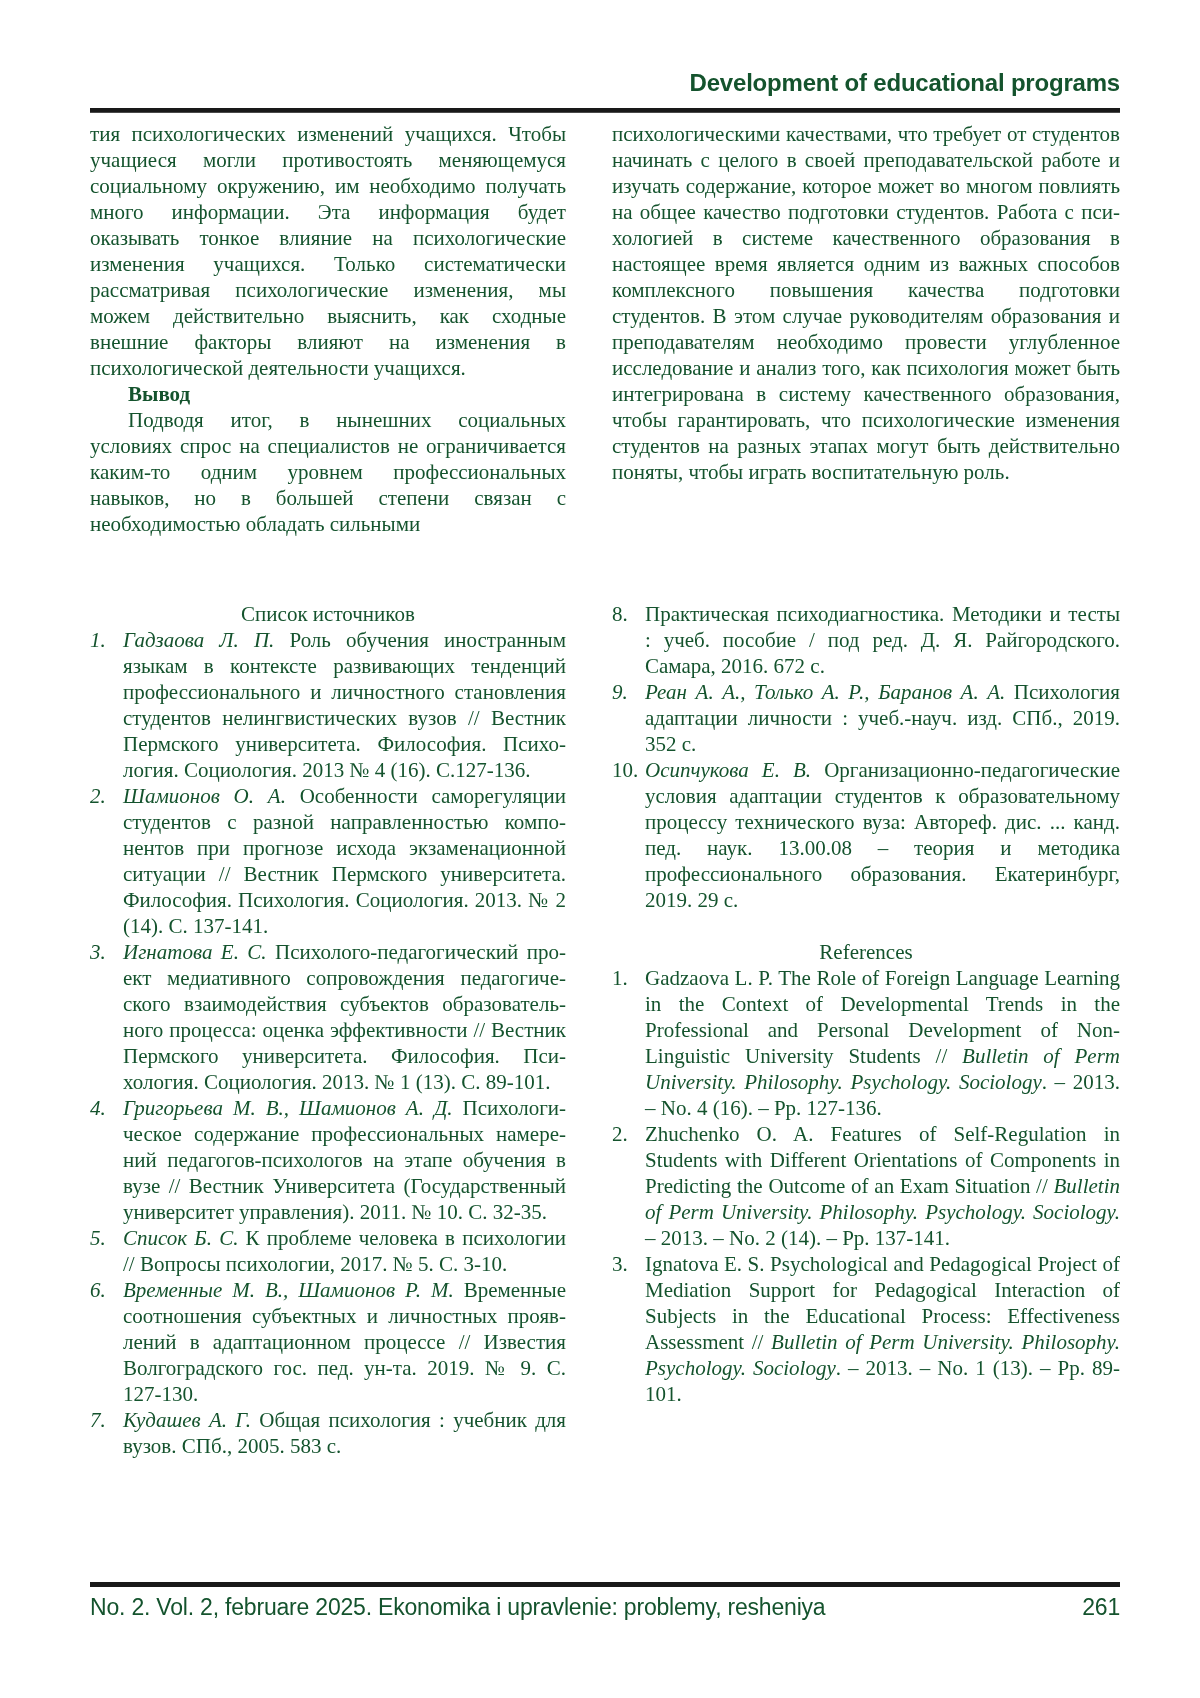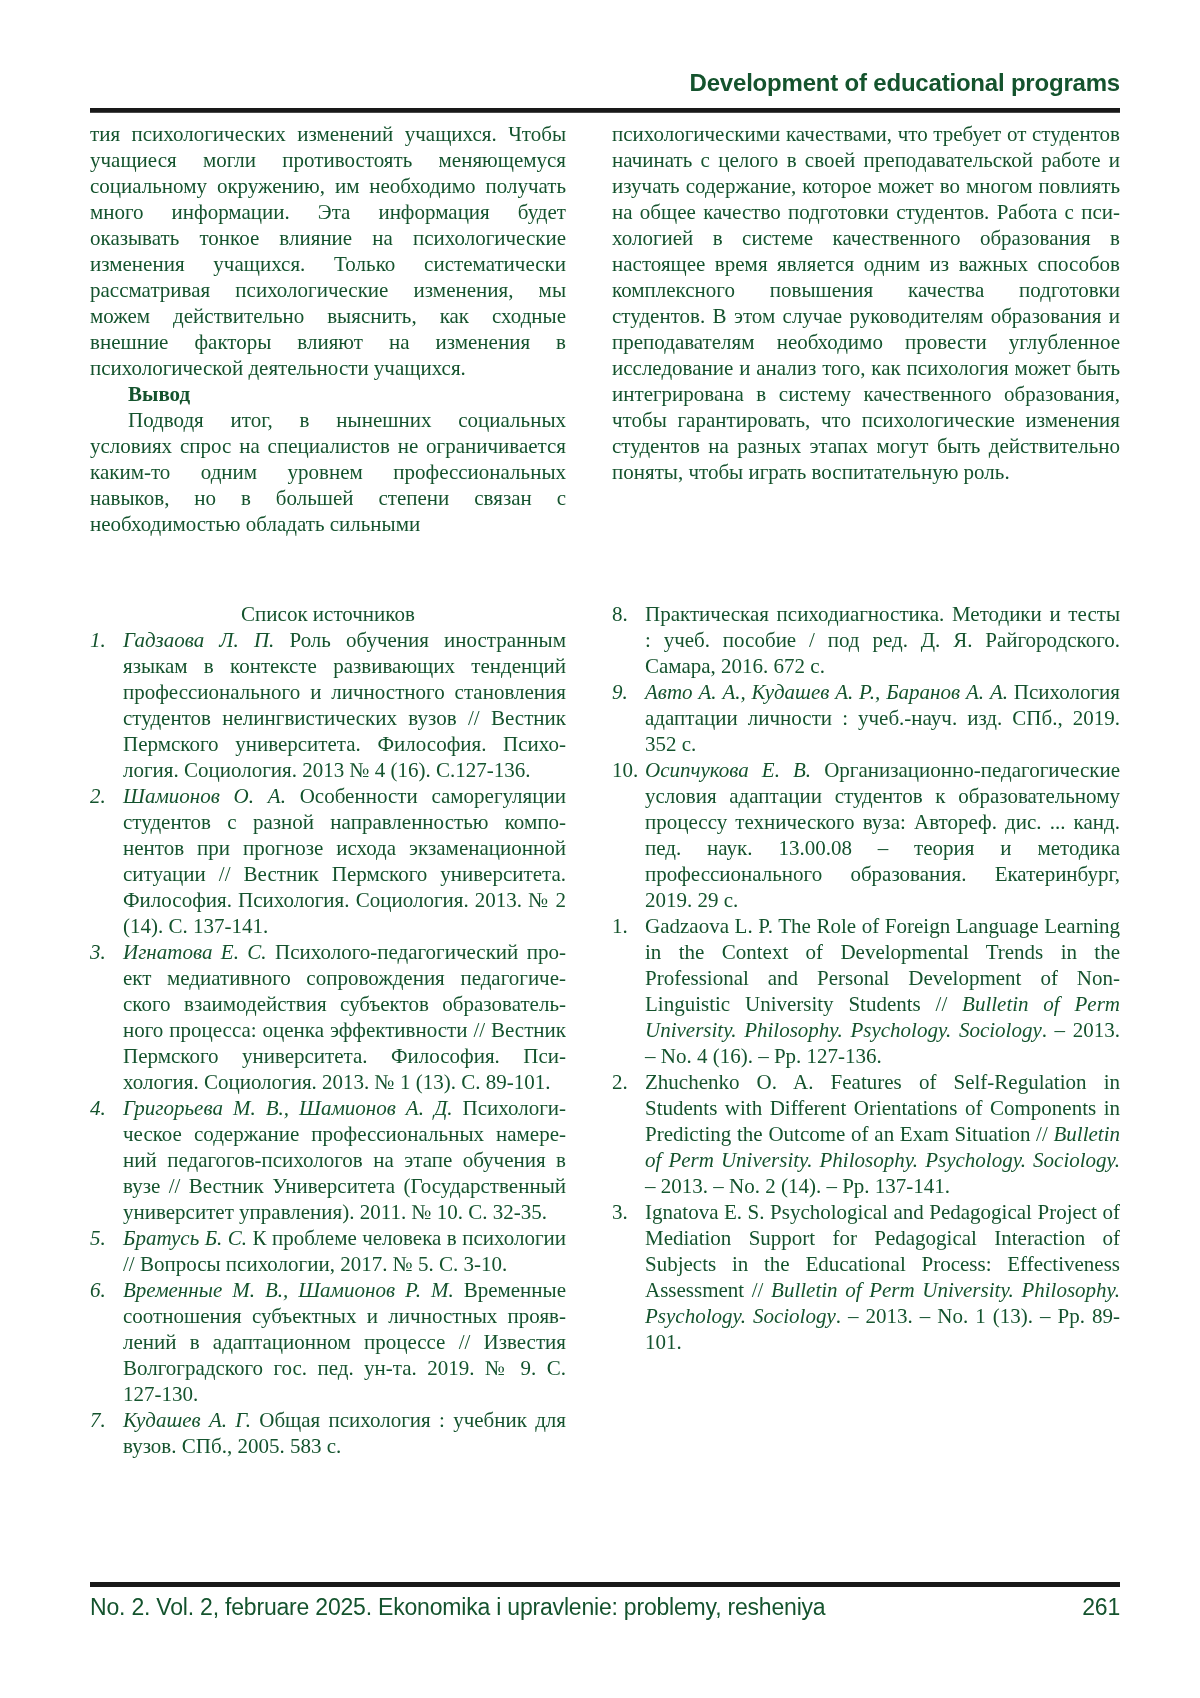--- a/index.html
+++ b/index.html
@@ -111,35 +111,36 @@
         <p class="body-text">тия психологических изменений учащихся. Чтобы учащиеся могли противостоять меня­ющемуся социальному окружению, им необ­ходимо получать много информации. Эта ин­формация будет оказывать тонкое влияние на психологические изменения учащихся. Только систематически рассматривая психологиче­ские изменения, мы можем действительно вы­яснить, как сходные внешние факторы влияют на изменения в психологической деятельно­сти учащихся.</p>
         <p class="subhead">Вывод</p>
         <p class="body-text indent">Подводя итог, в нынешних социальных условиях спрос на специалистов не ограни­чивается каким-то одним уровнем профес­сиональных навыков, но в большей степени связан с необходимостью обладать сильными</p>
       </div>
       <p class="center-head">Список источников</p>
       <div id="sources-left" class="ref-list ru-list">
           <div class="ref-item"><span class="ref-num num-italic">1.</span><span><span class="italic">Гадзаова Л. П. </span>Роль обучения иностранным языкам в контексте развивающих тенденций профессионального и личностного становления студентов нелингвистических вузов // Вестник Пермского университета. Философия. Психо­логия. Социология. 2013 № 4 (16). С.127-136.</span></div>
           <div class="ref-item"><span class="ref-num num-italic">2.</span><span><span class="italic">Шамионов О. А. </span>Особенности саморегуляции студентов с разной направленностью компо­нентов при прогнозе исхода экзаменационной ситуации // Вестник Пермского университета. Философия. Психология. Социология. 2013. № 2 (14). С. 137-141.</span></div>
           <div class="ref-item"><span class="ref-num num-italic">3.</span><span><span class="italic">Игнатова Е. С. </span>Психолого-педагогический про­ект медиативного сопровождения педагогиче­ского взаимодействия субъектов образователь­ного процесса: оценка эффективности // Вест­ник Пермского университета. Философия. Пси­хология. Социология. 2013. № 1 (13). С. 89-101.</span></div>
           <div class="ref-item"><span class="ref-num num-italic">4.</span><span><span class="italic">Григорьева М. В., Шамионов А. Д. </span>Психологи­ческое содержание профессиональных намере­ний педагогов-психологов на этапе обучения в вузе // Вестник Университета (Государственный университет управления). 2011. № 10. С. 32-35.</span></div>
-          <div class="ref-item"><span class="ref-num num-italic">5.</span><span><span class="italic">Братусь Б. С. </span>К проблеме человека в психоло­гии // Вопросы психологии, 2017. № 5. С. 3-10.</span></div>
+          <div class="ref-item"><span class="ref-num num-italic">5.</span><span><span class="italic">Список Б. С. </span>К проблеме человека в психоло­гии // Вопросы психологии, 2017. № 5. С. 3-10.</span></div>
           <div class="ref-item"><span class="ref-num num-italic">6.</span><span><span class="italic">Временные М. В., Шамионов Р. М. </span>Временные соотношения субъектных и личностных прояв­лений в адаптационном процессе // Известия Волгоградского гос. пед. ун-та. 2019. № 9. С. 127-130.</span></div>
           <div class="ref-item"><span class="ref-num num-italic">7.</span><span><span class="italic">Кудашев А. Г. </span>Общая психология : учебник для вузов. СПб., 2005. 583 с.</span></div>
         </div>
     </div>
 
     <div class="col-right">
       <div class="top-block">
         <p class="body-text">психологическими качествами, что требует от студентов начинать с целого в своей пре­подавательской работе и изучать содержание, которое может во многом повлиять на общее качество подготовки студентов. Работа с пси­хологией в системе качественного образо­вания в настоящее время является одним из важных способов комплексного повышения качества подготовки студентов. В этом случае руководителям образования и преподавателям необходимо провести углубленное исследова­ние и анализ того, как психология может быть интегрирована в систему качественного обра­зования, чтобы гарантировать, что психоло­гические изменения студентов на разных эта­пах могут быть действительно поняты, чтобы играть воспитательную роль.</p>
       </div>
       <div id="sources-right" class="ref-list ru-list">
           <div class="ref-item"><span class="ref-num">8.</span><span>Практическая психодиагностика. Методики и тесты : учеб. пособие / под ред. Д. Я. Райгород­ского. Самара, 2016. 672 с.</span></div>
-          <div class="ref-item"><span class="ref-num num-italic">9.</span><span><span class="italic">Авто А. А., Кудашев А. Р., Баранов А. А. </span>Пси­хология адаптации личности : учеб.-науч. изд. СПб., 2019. 352 с.</span></div>
+          <div class="ref-item"><span class="ref-num num-italic">9.</span><span><span class="italic">Реан А. А., Только А. Р., Баранов А. А. </span>Пси­хология адаптации личности : учеб.-науч. изд. СПб., 2019. 352 с.</span></div>
           <div class="ref-item"><span class="ref-num">10.</span><span><span class="italic">Осипчукова Е. В. </span>Организационно-педагоги­ческие условия адаптации студентов к образо­вательному процессу технического вуза: Авто­реф. дис. ... канд. пед. наук. 13.00.08 – теория и методика профессионального образования. Екатеринбург, 2019. 29 с.</span></div>
         </div>
+      <p class="center-head references-head">References</p>
       <div id="references-en" class="ref-list en-list">
           <div class="ref-item"><span class="ref-num">1.</span><span>Gadzaova L. P. The Role of Foreign Language Learning in the Context of Developmental Trends in the Professional and Personal Development of Non-Linguistic University Students // <span class="italic">Bulletin of Perm University. Philosophy. Psychology. Sociology</span>. – 2013. – No. 4 (16). – Pp. 127-136.</span></div>
           <div class="ref-item"><span class="ref-num">2.</span><span>Zhuchenko O. A. Features of Self-Regulation in Students with Different Orientations of Compo­nents in Predicting the Outcome of an Exam Sit­uation // <span class="italic">Bulletin of Perm University. Philosophy. Psychology. Sociology.</span> – 2013. – No. 2 (14). – Pp. 137-141.</span></div>
           <div class="ref-item"><span class="ref-num">3.</span><span>Ignatova E. S. Psychological and Pedagogical Proj­ect of Mediation Support for Pedagogical Interac­tion of Subjects in the Educational Process: Effec­tiveness Assessment // <span class="italic">Bulletin of Perm University. Philosophy. Psychology. Sociology</span>. – 2013. – No. 1 (13). – Pp. 89-101.</span></div>
         </div>
     </div>
 
   </div>
 
   <div class="footer">

